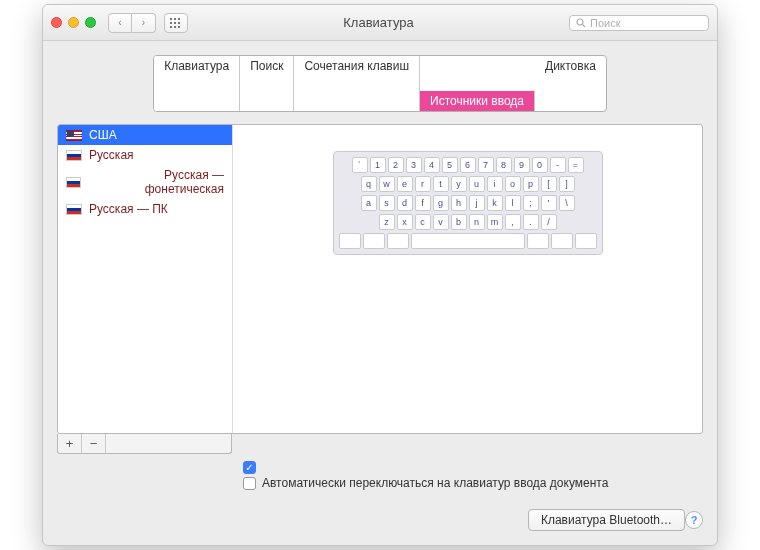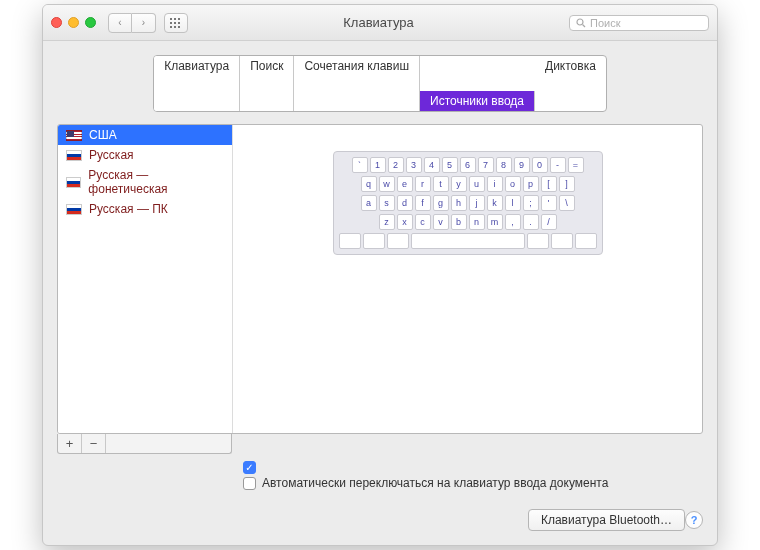--- a/index.html
+++ b/index.html
@@ -71,30 +71,31 @@
   font-size: 12px;
   background: #fff;
 }
 .tab {
   padding: 3px 10px;
   border-right: 1px solid #c8c8c8;
   background: #fff;
   color: #333;
 }
 .tab:last-child { border-right: none; border-radius: 8px; }
-.tab.active { background: #6d28d9; color: #fff; margin-top: 35px; }
+.tab.active { background: #ec4899; color: #fff; margin-top: 35px; }
 
 .content {
   display: flex;
   margin: 0 14px;
   height: 310px;
   background: #fff;
   border: 1px solid #b8b8b8;
   border-radius: 3px;
   overflow: hidden;
+  text-align: right;
 }
 .sidebar {
   width: 175px;
   background: #fff;
   border-right: 1px solid #dcdcdc;
   overflow: auto;
 }
 .src-item {
   display: flex; align-items: center;
   gap: 7px;

